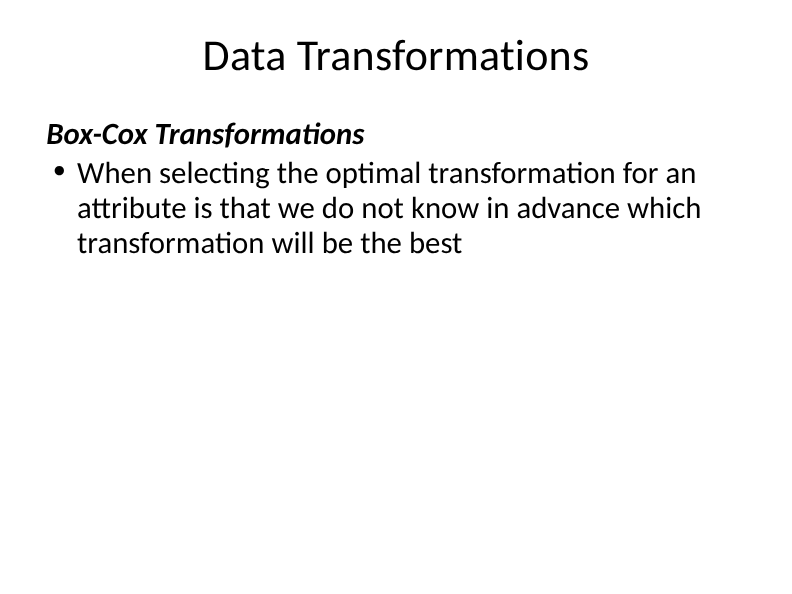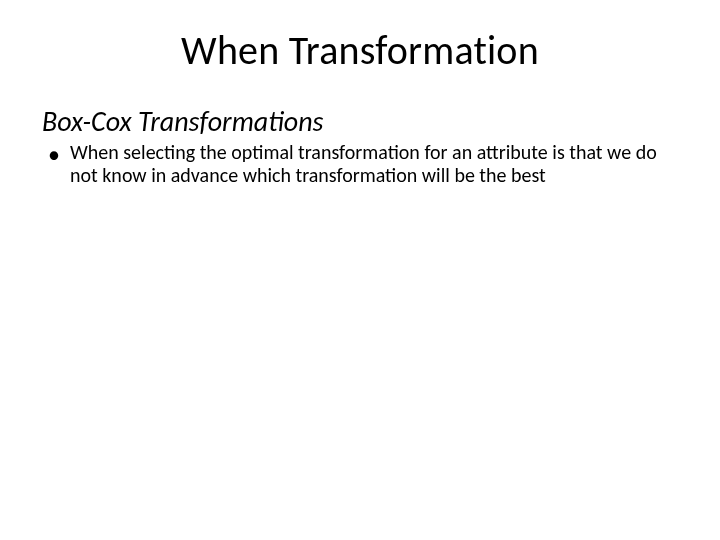--- a/index.html
+++ b/index.html
@@ -19,47 +19,47 @@
   }
   .title {
     text-align: center;
     font-size: 40px;
     font-weight: 400;
     margin: 6px 0 30px 0;
     letter-spacing: 0.2px;
   }
   .subheading {
     font-size: 28px;
-    font-weight: 400;
+    font-weight: 700;
     font-style: italic;
     margin: 0 0 2px 0;
     line-height: 1.2;
   }
   ul.bullets {
     margin: 0;
     padding-left: 28px;
     list-style: none;
   }
   ul.bullets li {
     position: relative;
-    font-size: 20px;
+    font-size: 28px;
     line-height: 1.15;
     margin: 0 0 2px 0;
     padding-left: 0;
   }
   ul.bullets li::before {
     content: "•";
     position: absolute;
     left: -22px;
     top: 0;
     font-size: 24px;
   }
 </style>
 </head>
 <body>
 
 <div class="slide">
-  <h1 class="title">When Transformation</h1>
+  <h1 class="title">Data Transformations</h1>
   <div class="subheading">Box-Cox Transformations</div>
   <ul class="bullets">
     <li>When selecting the optimal transformation for an attribute is that we do not know in advance which transformation will be the best</li>
   </ul>
 </div>
 
 </body></html>

